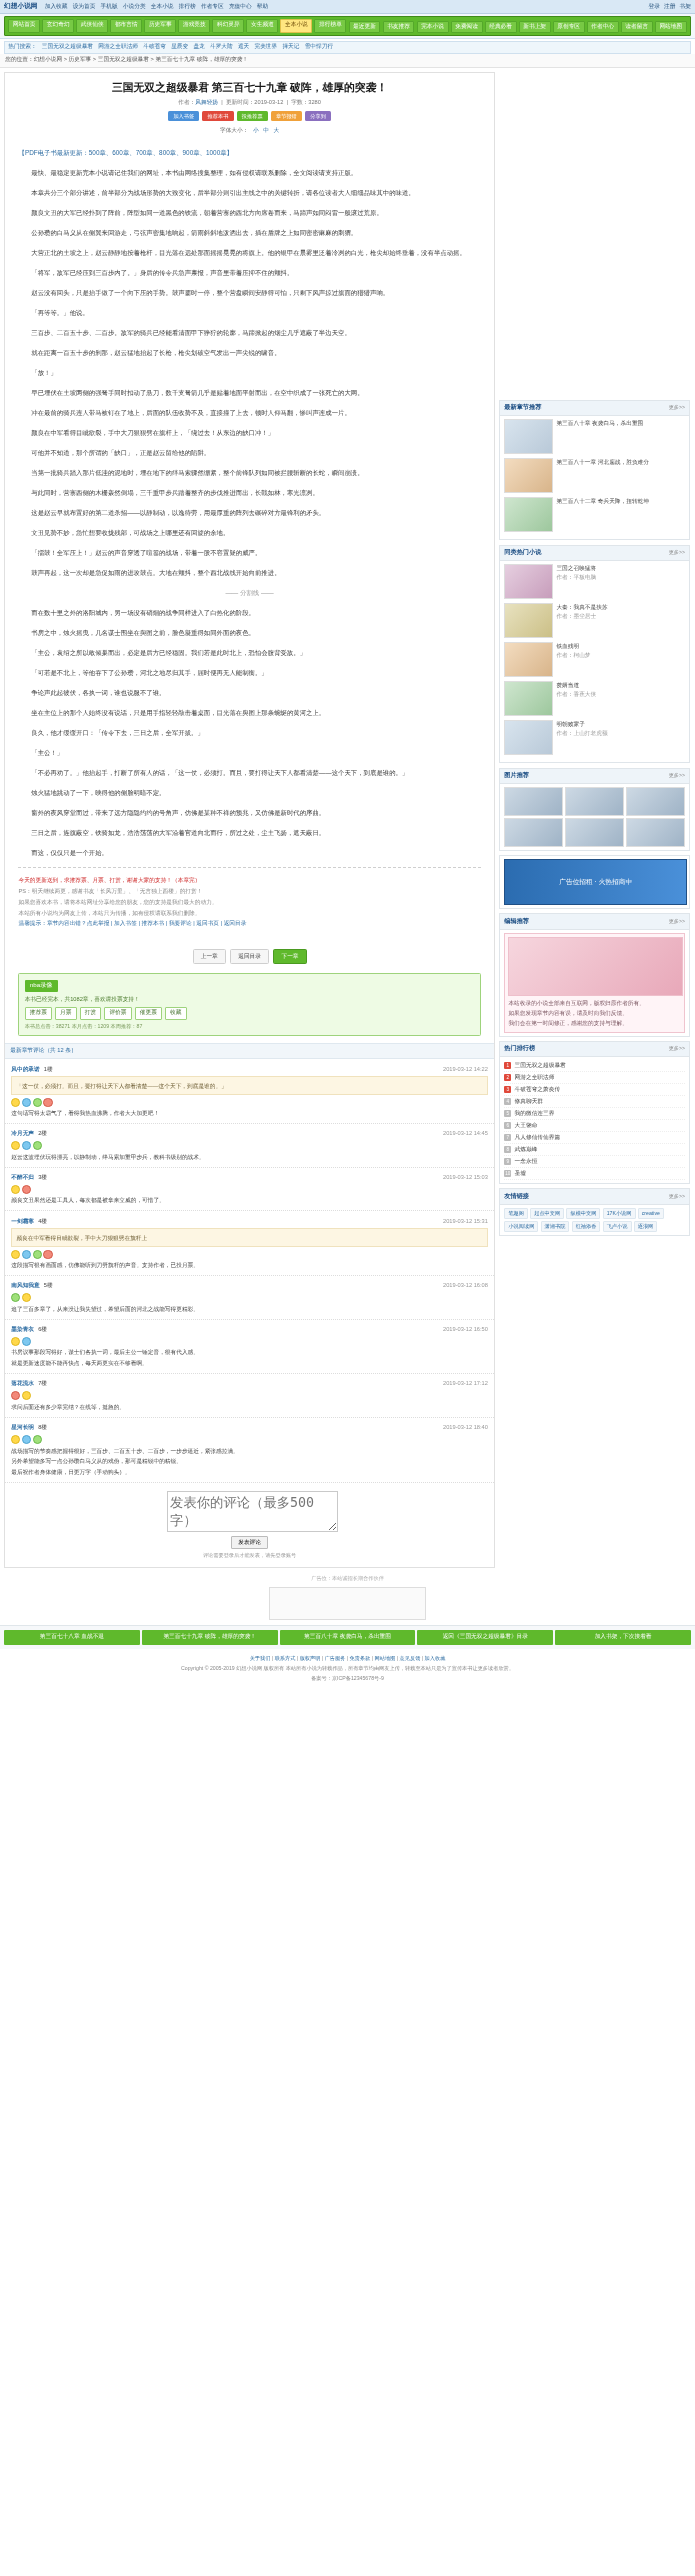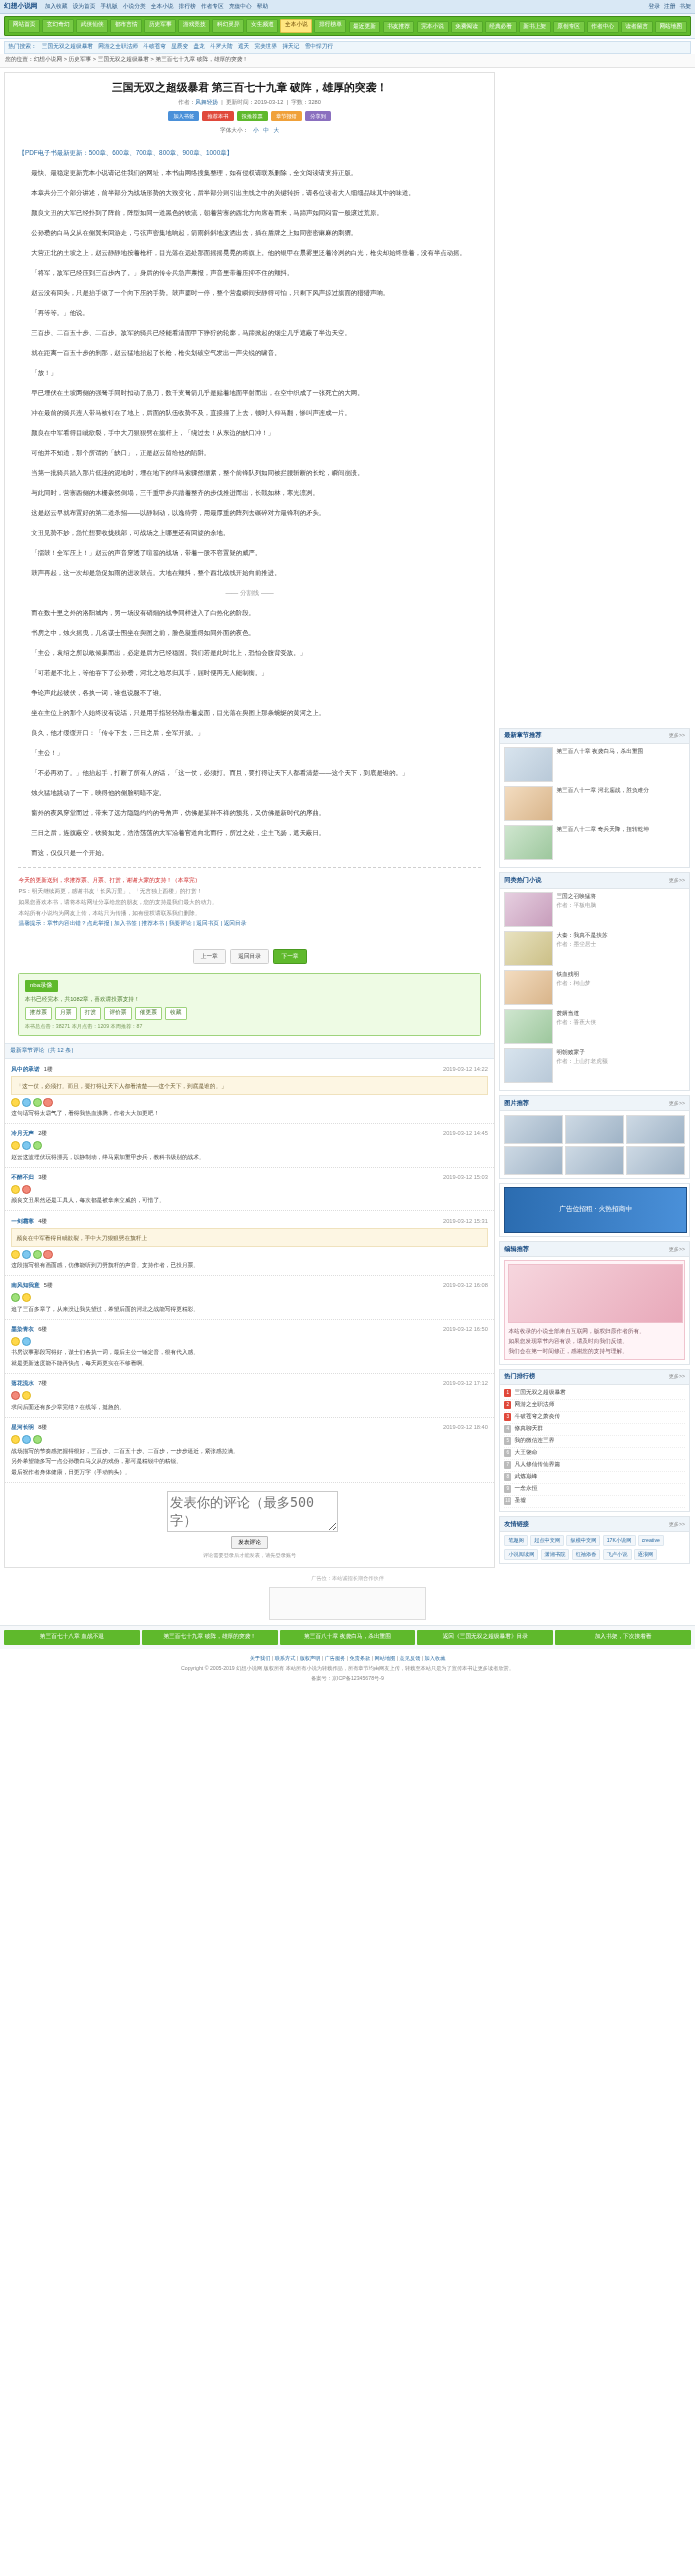--- a/index.html
+++ b/index.html
@@ -20,21 +20,21 @@
   
   .navwrap{background:#f3f8fb;border-bottom:0.5px solid #cfe0ee;padding:2.1px 4.1px;}
   .navgreen{background:#5fb92c;border:0.5px solid #3f8a18;border-radius:1px;padding:1.5px 3.1px;display:flex;flex-wrap:wrap;gap:2.1px;}
   .navgreen .nitem{background:#77c944;color:#fff;font-size:5.7px;padding:1px 3.6px;border-radius:1px;white-space:nowrap;cursor:pointer;border:0.5px solid #54a82a;}
   .navgreen .nitem.hl{background:#ffe680;color:#664400;border-color:#e0c04a;}
   .navrow2{display:flex;flex-wrap:wrap;gap:2.1px;margin-top:2.1px;}
   .subnav{background:#eef6fb;border:0.5px solid #cfe0ee;margin:2.1px 4.1px 0;padding:1.5px 3.1px;font-size:5.7px;color:#2d6ca2;display:flex;flex-wrap:wrap;gap:5.2px;}
   .subnav span{cursor:pointer;}
   .crumbbar{font-size:5.7px;color:#555;padding:2.6px 5.2px;border-bottom:0.5px solid #e3e3e3;background:#fafafa;}
   
-  .main{display:flex;gap:4.1px;padding:4.1px;align-items:flex-end;}
+  .main{display:flex;gap:4.1px;padding:4.1px;align-items:center;}
   .content{width:489px;background:#fff;border:0.5px solid #e0e0e0;}
   .side{width:191px;}
   
   .arthead{text-align:center;padding:8.2px 5.2px 3.1px;}
   .arthead h1{font-size:10.8px;margin:0 0 4.1px;color:#1a1a1a;font-weight:bold;font-family:"Liberation Serif","DejaVu Serif",serif;}
   .artmeta{font-size:5.7px;color:#777;margin-bottom:4.1px;}
   .sharerow{display:flex;justify-content:center;gap:3.1px;margin:3.1px 0 5.2px;flex-wrap:wrap;}
   .sharebtn{font-size:5.2px;color:#fff;padding:1.5px 5.2px;border-radius:1.5px;cursor:pointer;}
   .sb1{background:#4a90d9;}
   .sb2{background:#e0483a;}

